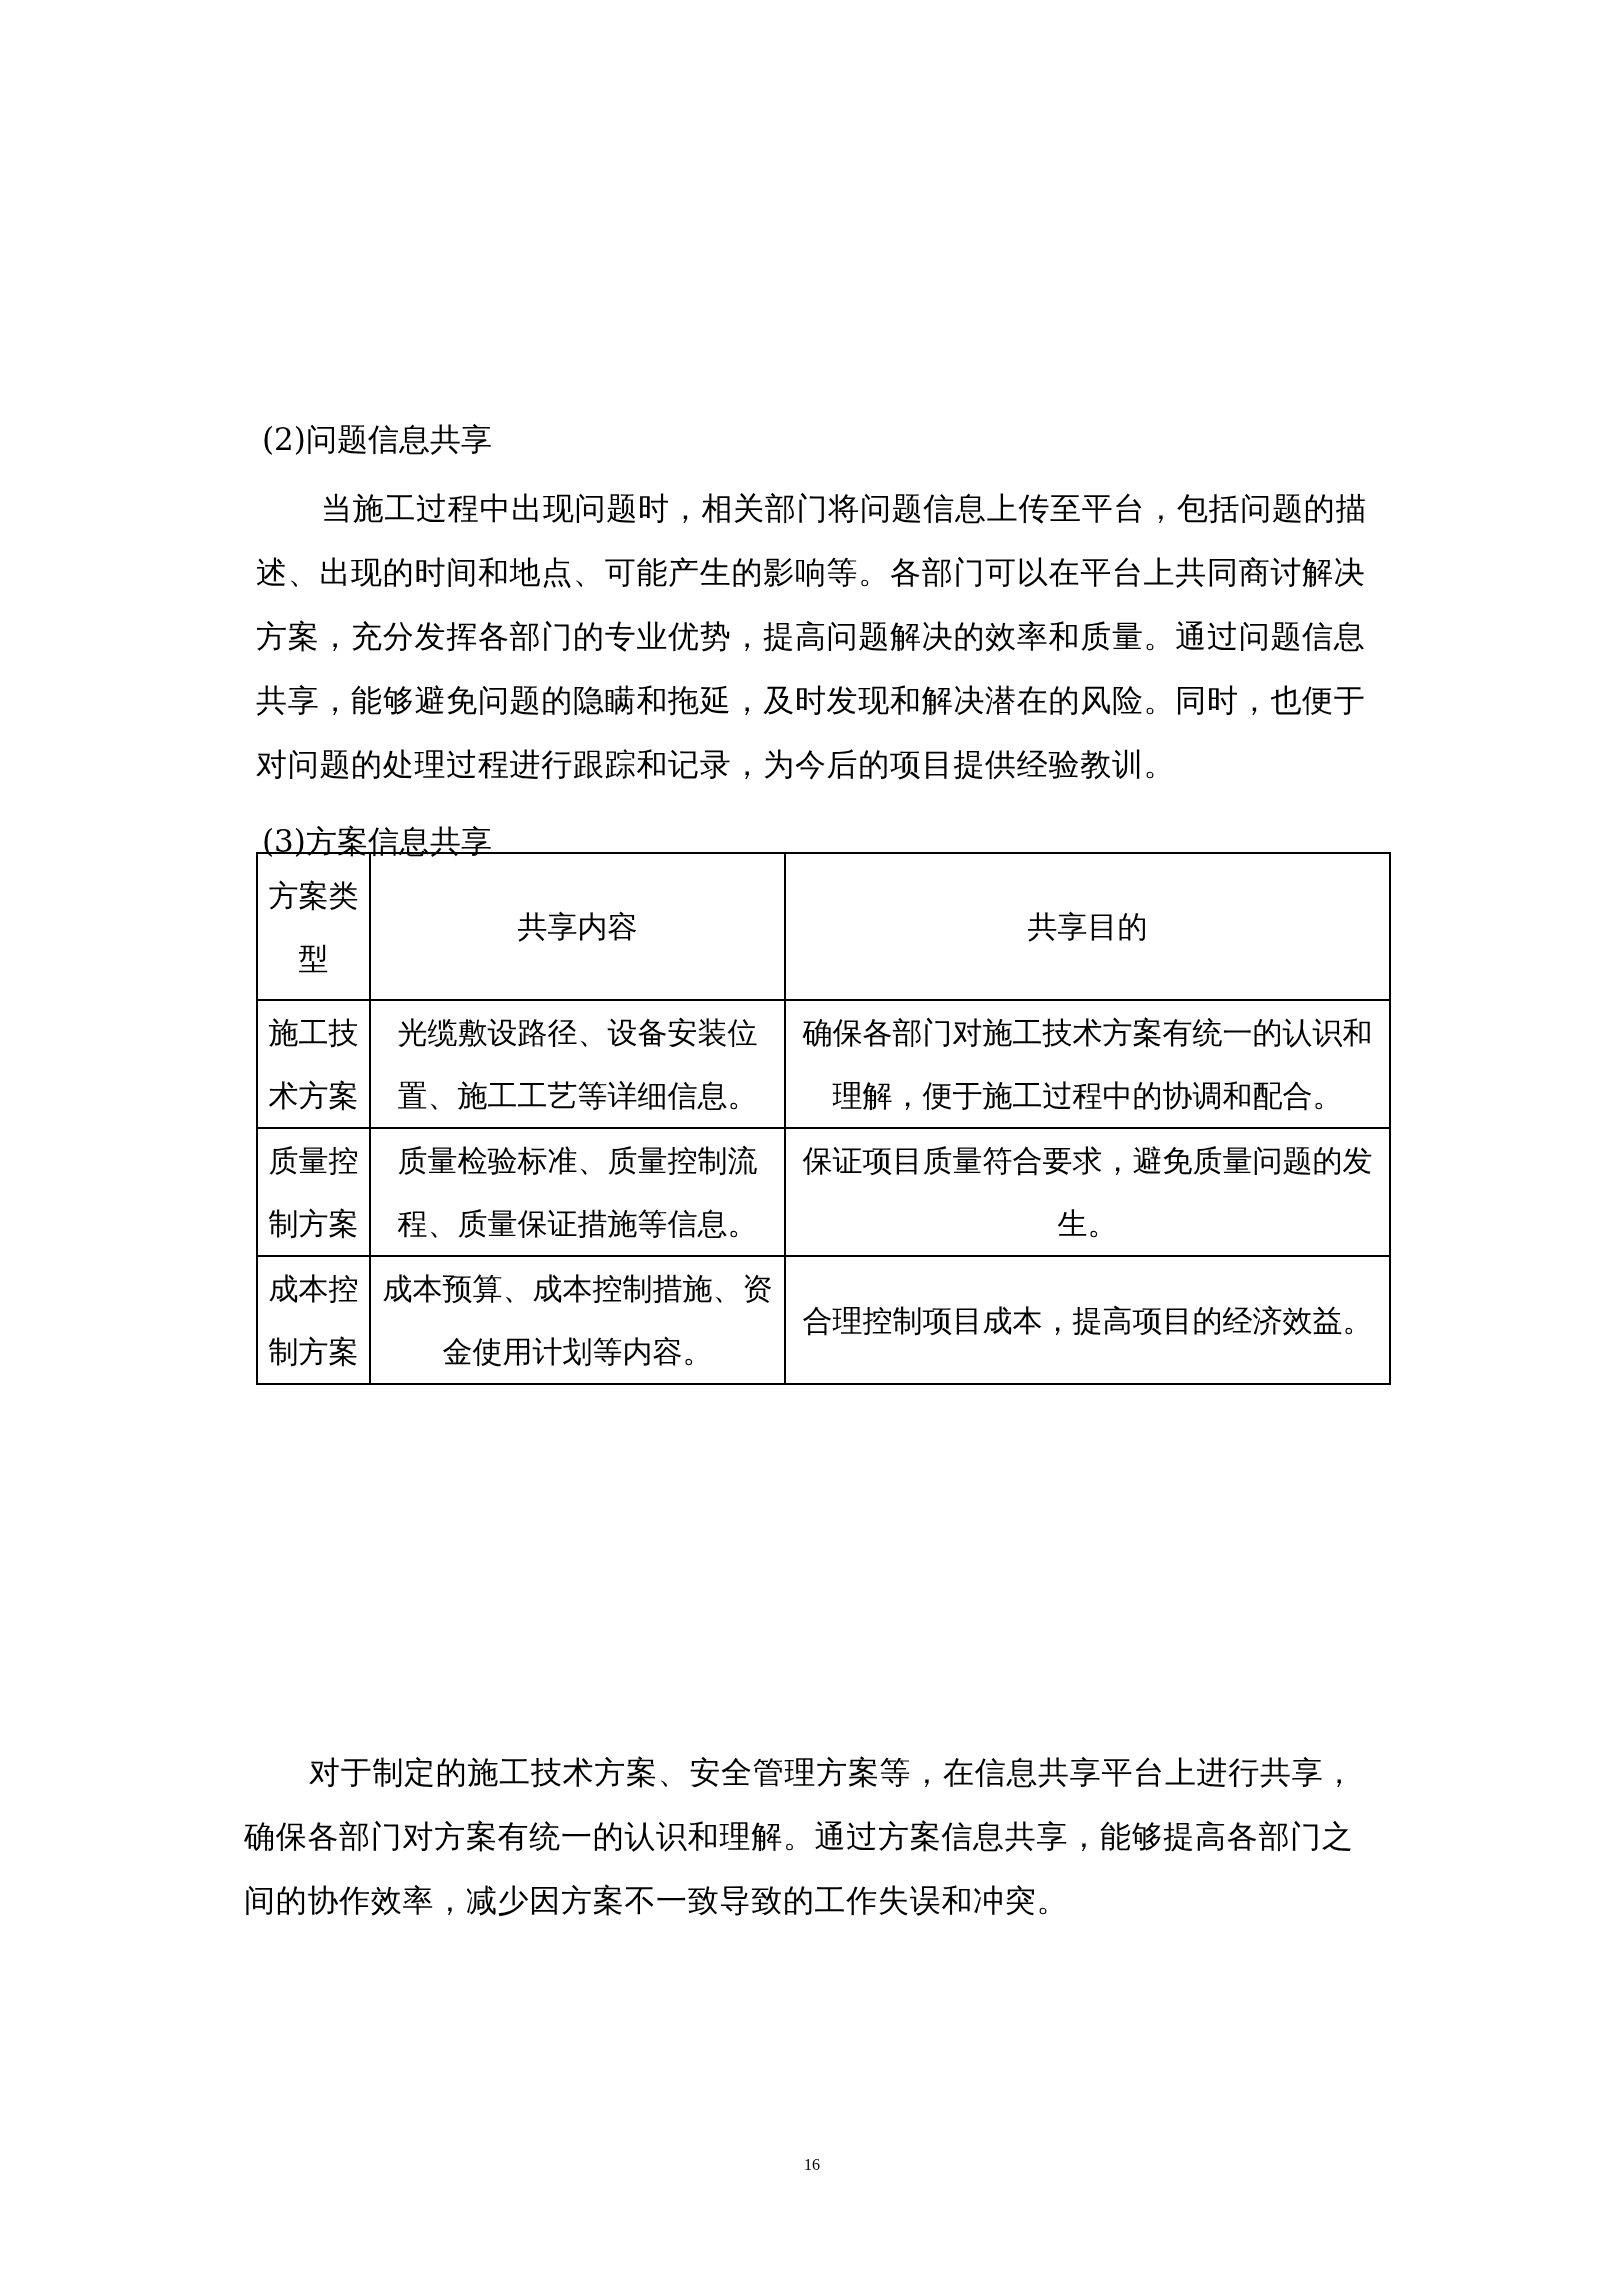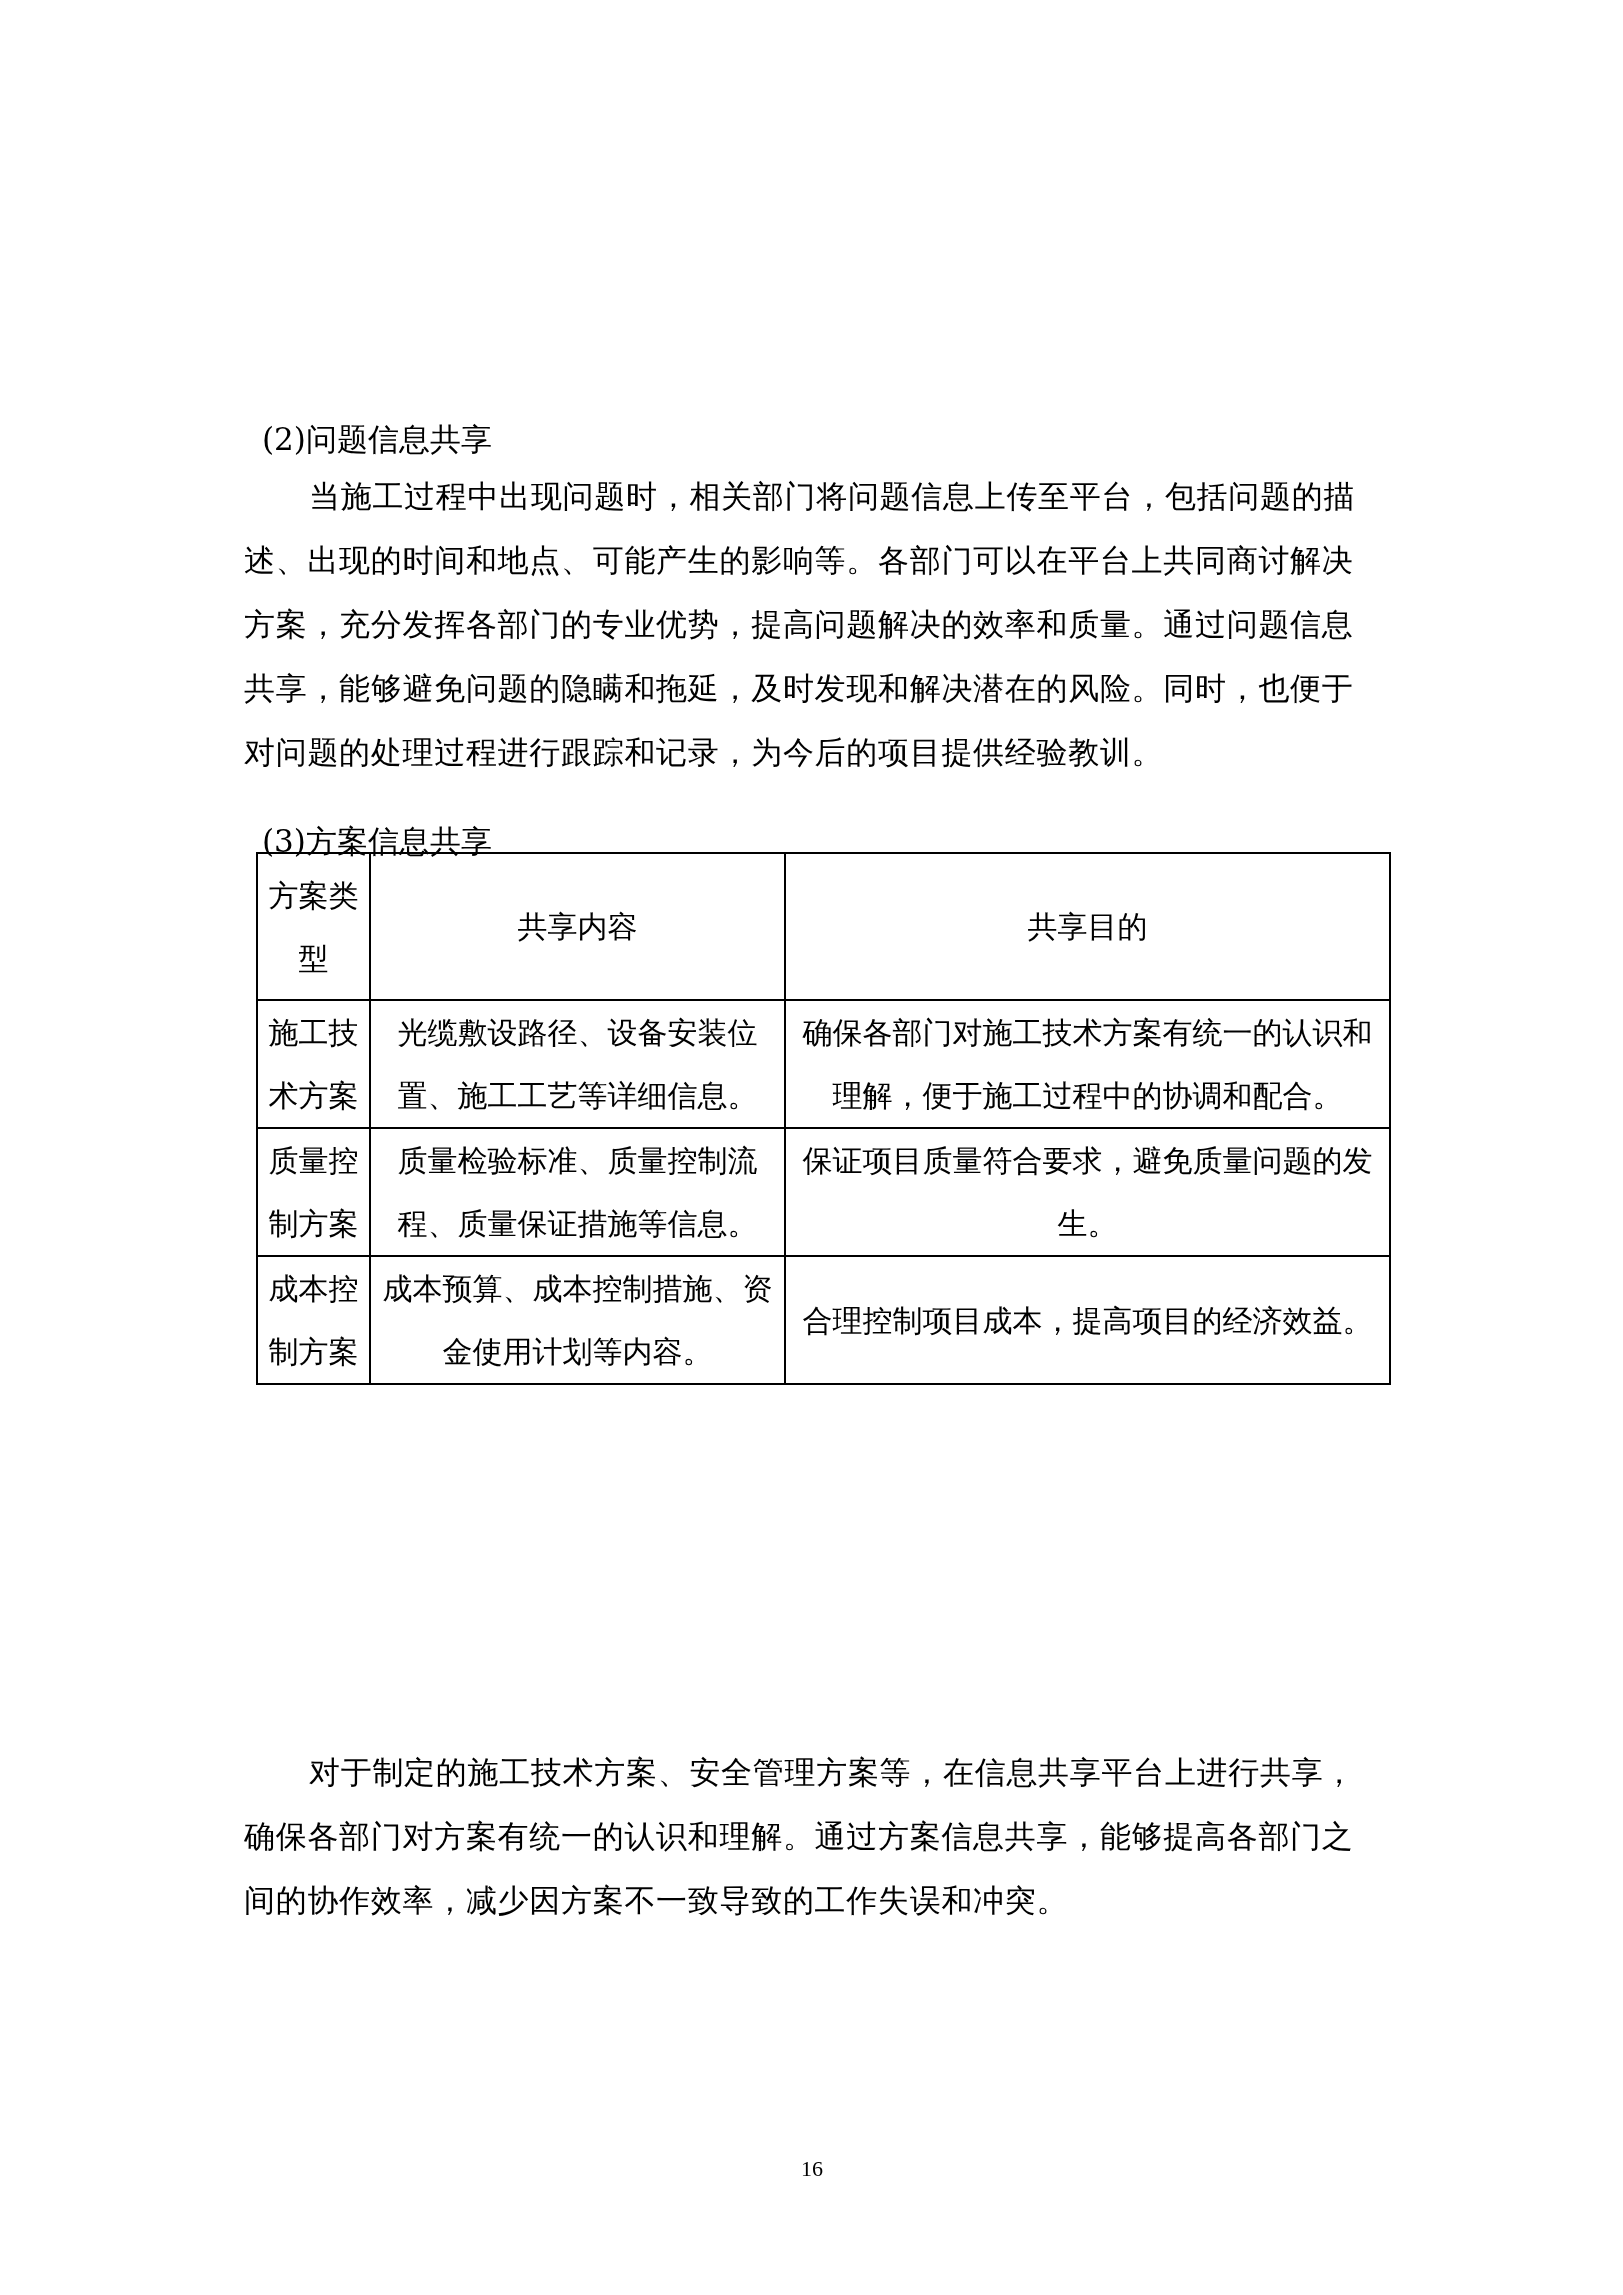--- a/index.html
+++ b/index.html
@@ -10,31 +10,31 @@
   .indent { text-indent: 65px; }
   .heading { position: absolute; left: 262px; font-size: 31px; line-height: 64px; }
   table.plan { position: absolute; left: 256px; top: 852px; width: 1133px; border-collapse: collapse; table-layout: fixed; }
   table.plan td, table.plan th { border: 2px solid #000; font-weight: normal; font-size: 30px; line-height: 63px; text-align: center; vertical-align: middle; padding: 0 6.5px; }
   table.plan col.c1 { width: 113px; }
   table.plan col.c2 { width: 415px; }
   table.plan col.c3 { width: 605px; }
   table.plan tr.hdr { height: 147px; }
   table.plan tr.row { height: 120px; }
   table.plan td.type { padding: 0 2.6px; }
-  .pagenum { position: absolute; left: 0; width: 1624px; top: 2156px; text-align: center; font-size: 22px; font-family: "Liberation Serif", serif; }
+  .pagenum { position: absolute; left: 0; width: 1624px; top: 2156px; text-align: center; font-size: 16px; font-family: "Liberation Serif", serif; }
 </style>
 </head>
 <body>
 
 <div class="page">
 
 
   <div class="heading" style="top:407px;">(2)问题信息共享</div>
 
-  <p class="para indent" style="top:464px; margin:0;">当施工过程中出现问题时，相关部门将问题信息上传至平台，包括问题的描述、出现的时间和地点、可能产生的影响等。各部门可以在平台上共同商讨解决方案，充分发挥各部门的专业优势，提高问题解决的效率和质量。通过问题信息共享，能够避免问题的隐瞒和拖延，及时发现和解决潜在的风险。同时，也便于对问题的处理过程进行跟踪和记录，为今后的项目提供经验教训。</p>
+  <p class="para indent" style="top:464px; margin:12px;">当施工过程中出现问题时，相关部门将问题信息上传至平台，包括问题的描述、出现的时间和地点、可能产生的影响等。各部门可以在平台上共同商讨解决方案，充分发挥各部门的专业优势，提高问题解决的效率和质量。通过问题信息共享，能够避免问题的隐瞒和拖延，及时发现和解决潜在的风险。同时，也便于对问题的处理过程进行跟踪和记录，为今后的项目提供经验教训。</p>
 
   <div class="heading" style="top:809px;">(3)方案信息共享</div>
 
   <table class="plan">
     <colgroup>
         <col class="c1">
         <col class="c2">
         <col class="c3">
       </colgroup>
     <tbody>

